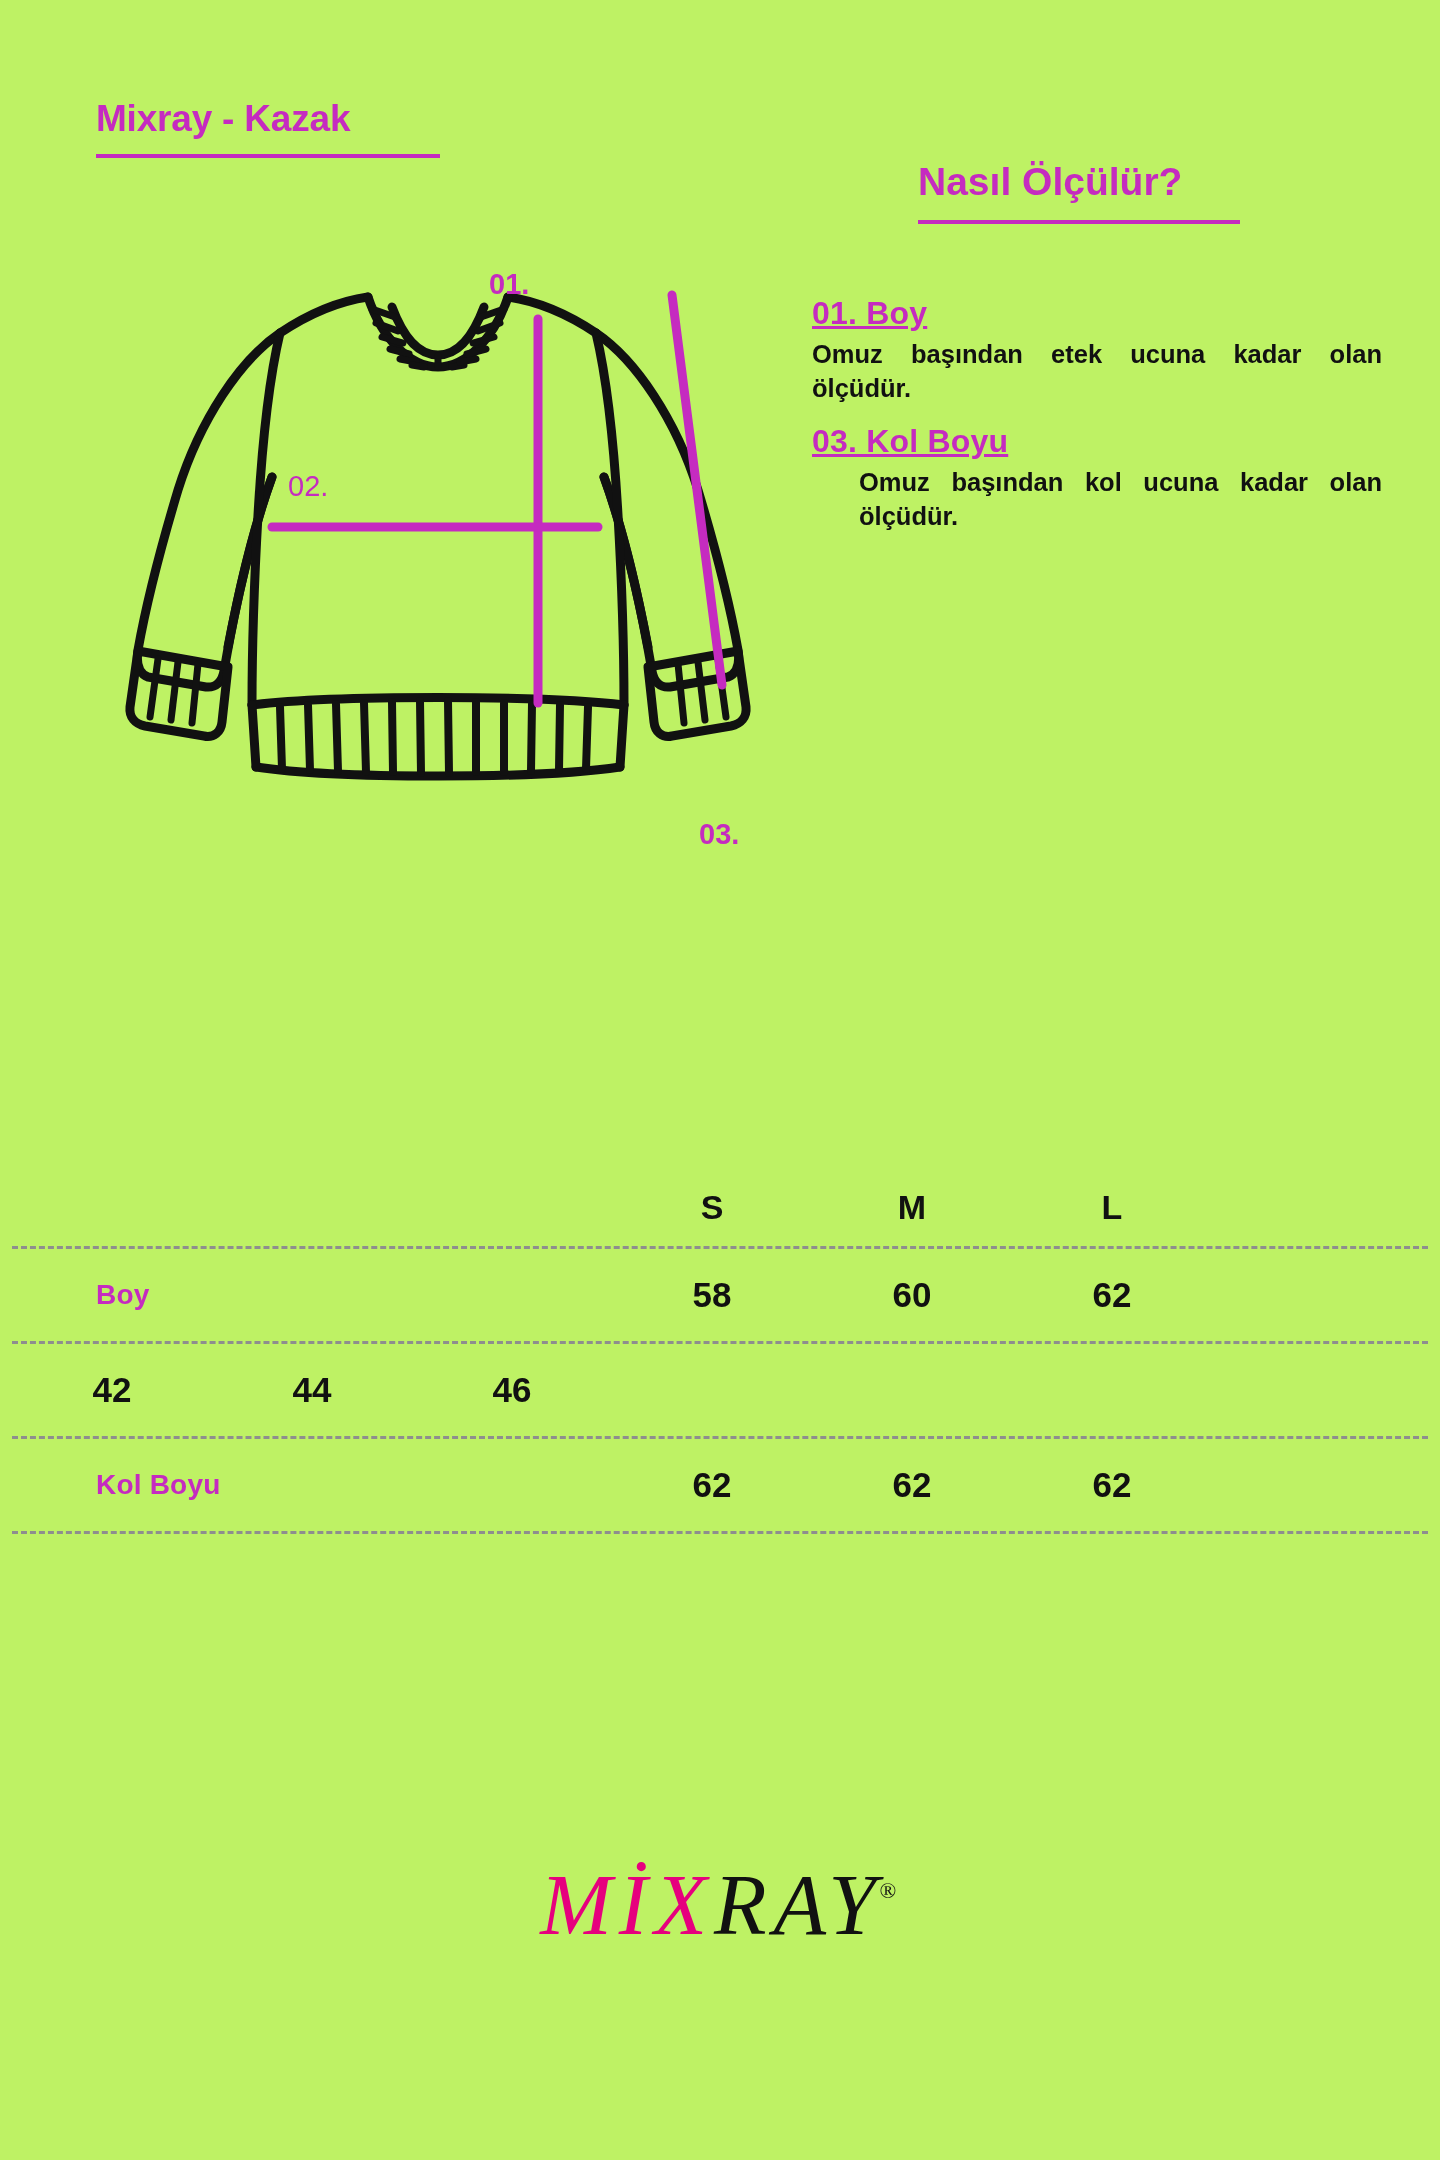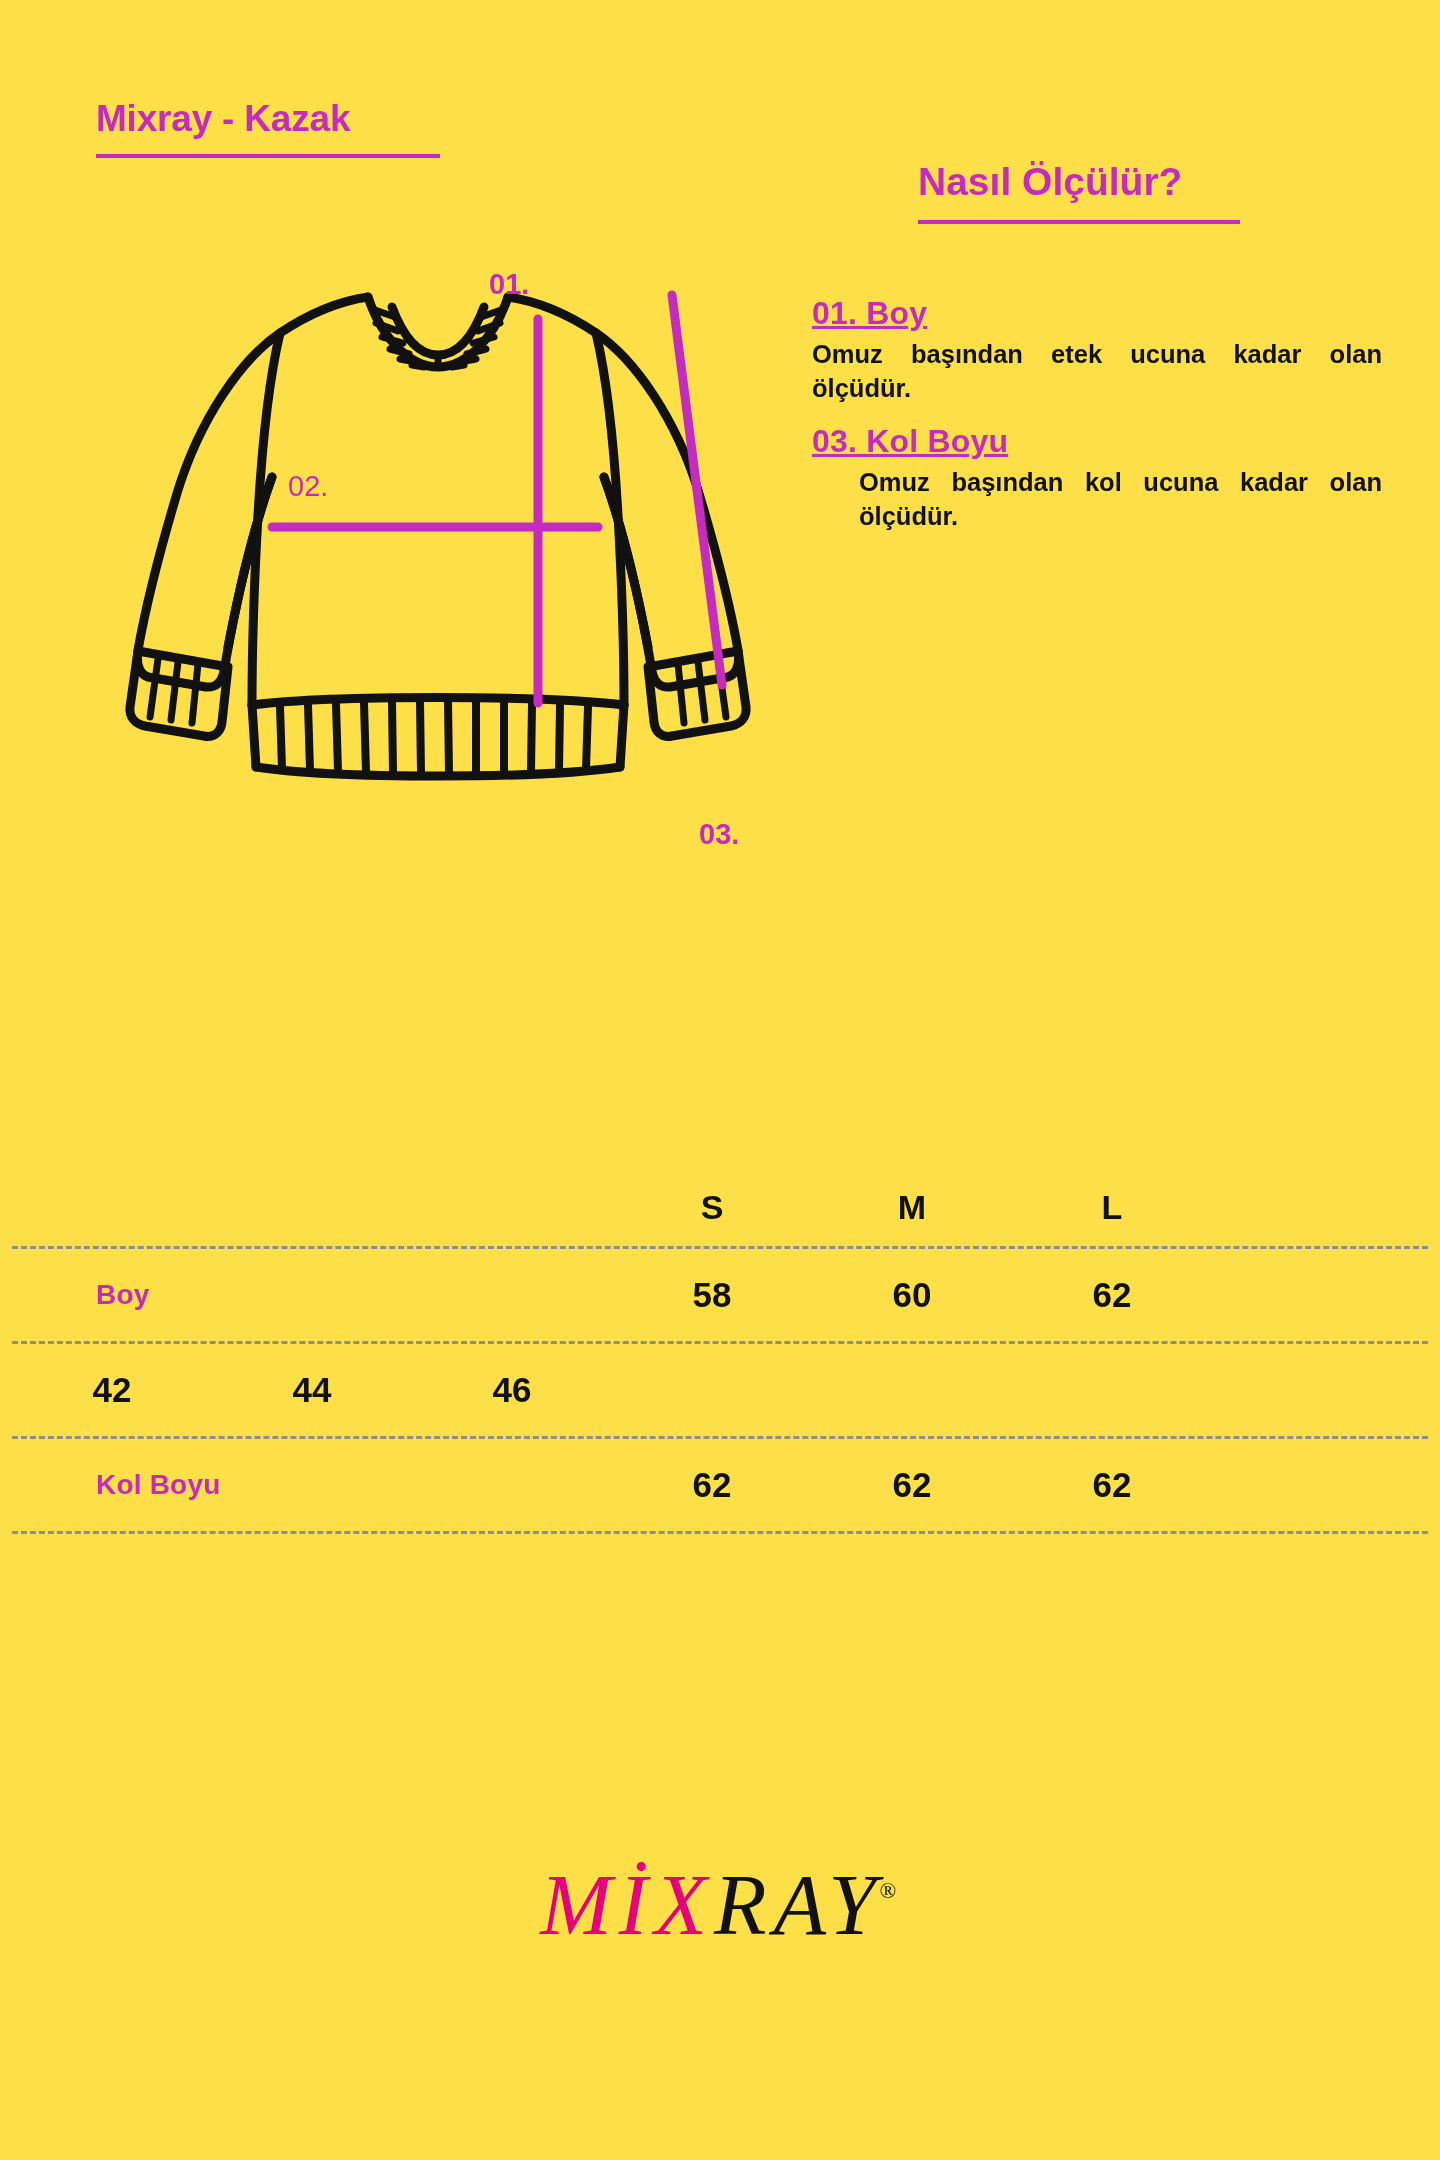--- a/index.html
+++ b/index.html
@@ -11,21 +11,21 @@
     width: 1440px;
     height: 2160px;
     position: relative;
     font-family: "Liberation Sans", sans-serif;
     overflow: hidden;
   }
 
   .page {
     position: absolute;
     inset: 0;
-    background: #fde047;
+    background: #bef264;
   }
 
   
   .product-title {
     position: absolute;
     left: 96px;
     top: 98px;
     font-size: 37px;
     font-weight: bold;
     color: #c52bc0;

